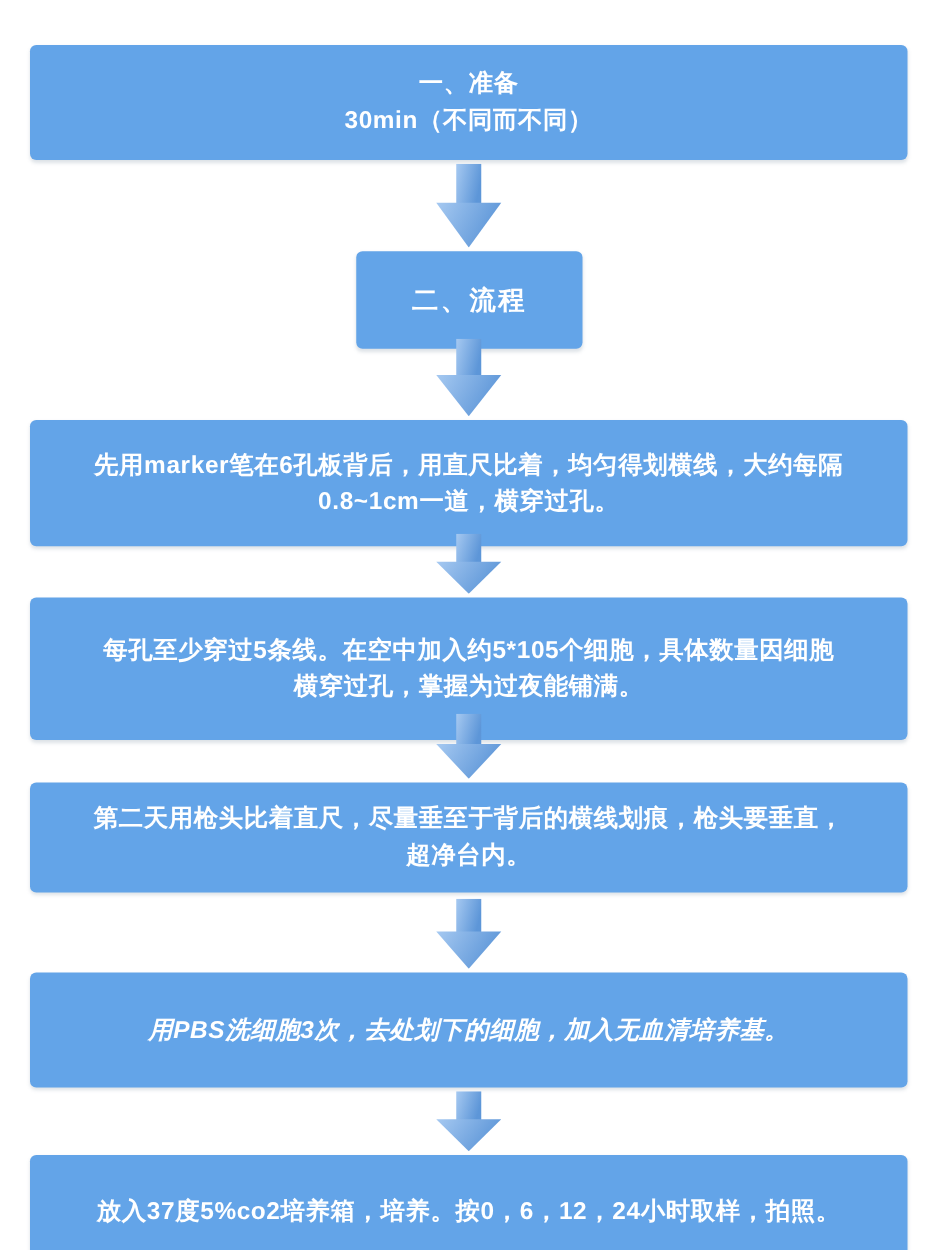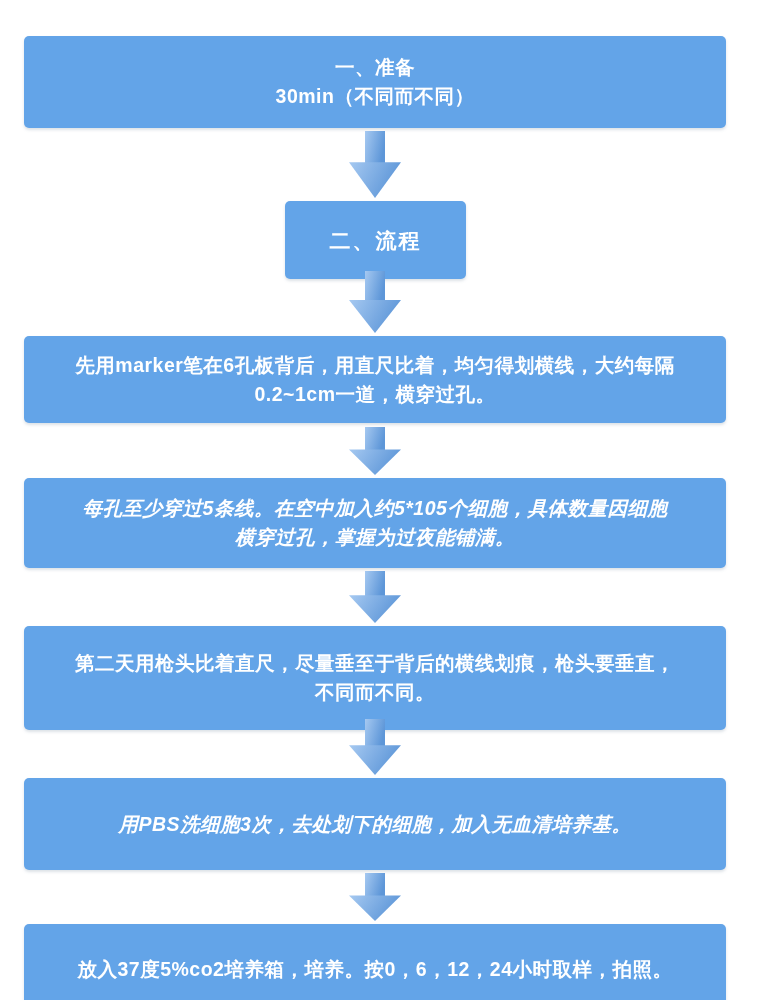--- a/index.html
+++ b/index.html
@@ -34,25 +34,25 @@
     position:absolute;left:344px;width:62px;
     display:flex;align-items:center;justify-content:center;
     padding:3px 0;
   }
   .arrow svg{width:62px;height:100%;display:block;}
   
   .s1{top:10px;height:92px;}
   .a1{top:102px;height:73px;}
   .s2{top:175px;height:78px;left:285px;width:181px;font-size:21px;letter-spacing:2px;}
   .a2{top:242px;height:68px;}
-  .s3{top:310px;height:87px;}
+  .s3{top:310px;height:101px;}
   .a3{top:398px;height:54px;}
-  .s4{top:452px;height:90px;font-style:italic;}
+  .s4{top:452px;height:114px;}
   .a4{top:542px;height:58px;}
-  .s5{top:600px;height:104px;}
+  .s5{top:600px;height:88px;}
   .a5{top:690px;height:62px;}
   .s6{top:752px;height:92px;font-style:italic;}
   .a6{top:844px;height:54px;}
   .s7{top:898px;height:90px;}
 </style>
 </head>
 <body>
 
 <div id="flowchart">
     <div class="box s1">
@@ -81,21 +81,21 @@
           <stop class="stop-light" offset="0" stop-color="#A6C9F1"></stop>
           <stop class="stop-dark" offset="1" stop-color="#5D96D8"></stop>
         </linearGradient>
       </defs>
       <rect x="21" y="0" width="20" height="30" fill="url(#arrowGrad)"></rect>
       <polygon points="5,28 57,28 31,60" fill="url(#arrowGrad)"></polygon>
     </svg>
   </div>
     <div class="box s3">
       <div class="line">先用marker笔在6孔板背后，用直尺比着，均匀得划横线，大约每隔</div>
-      <div class="line">0.2~1cm一道，横穿过孔。</div>
+      <div class="line">0.8~1cm一道，横穿过孔。</div>
     </div>
     <div class="arrow a3">
     <svg viewBox="0 0 62 60" preserveAspectRatio="none" aria-hidden="true">
       <defs>
         <linearGradient id="arrowGrad" x1="0" y1="0" x2="1" y2="0.35">
           <stop class="stop-light" offset="0" stop-color="#A6C9F1"></stop>
           <stop class="stop-dark" offset="1" stop-color="#5D96D8"></stop>
         </linearGradient>
       </defs>
       <rect x="21" y="0" width="20" height="30" fill="url(#arrowGrad)"></rect>
@@ -113,21 +113,21 @@
           <stop class="stop-light" offset="0" stop-color="#A6C9F1"></stop>
           <stop class="stop-dark" offset="1" stop-color="#5D96D8"></stop>
         </linearGradient>
       </defs>
       <rect x="21" y="0" width="20" height="30" fill="url(#arrowGrad)"></rect>
       <polygon points="5,28 57,28 31,60" fill="url(#arrowGrad)"></polygon>
     </svg>
   </div>
     <div class="box s5">
       <div class="line">第二天用枪头比着直尺，尽量垂至于背后的横线划痕，枪头要垂直，</div>
-      <div class="line">不同而不同。</div>
+      <div class="line">超净台内。</div>
     </div>
     <div class="arrow a5">
     <svg viewBox="0 0 62 60" preserveAspectRatio="none" aria-hidden="true">
       <defs>
         <linearGradient id="arrowGrad" x1="0" y1="0" x2="1" y2="0.35">
           <stop class="stop-light" offset="0" stop-color="#A6C9F1"></stop>
           <stop class="stop-dark" offset="1" stop-color="#5D96D8"></stop>
         </linearGradient>
       </defs>
       <rect x="21" y="0" width="20" height="30" fill="url(#arrowGrad)"></rect>

